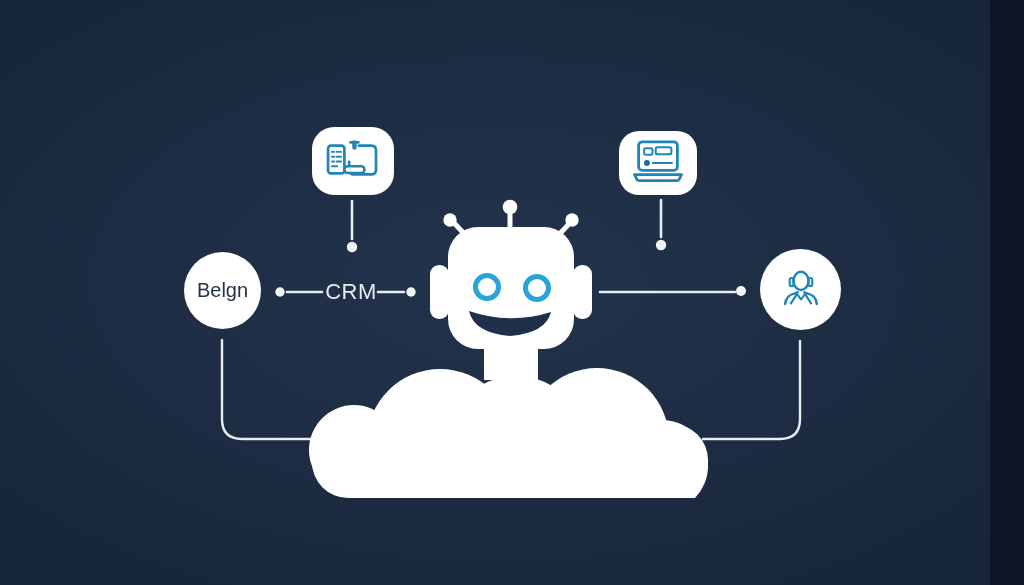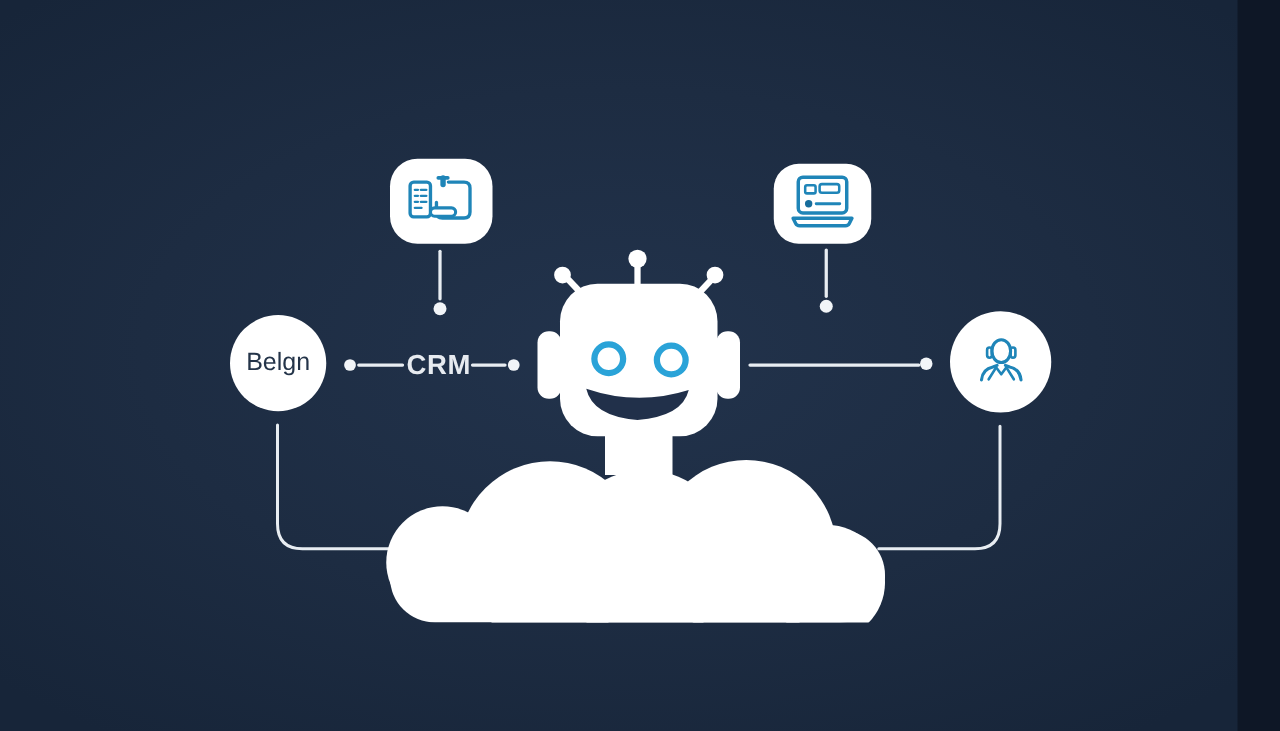--- a/index.html
+++ b/index.html
@@ -12,21 +12,21 @@
   .stage svg.layer{position:absolute;left:0;top:0;z-index:1;}
   .node-card{
     position:absolute;background:#ffffff;z-index:2;
     display:flex;align-items:center;justify-content:center;
     box-shadow:0 0 0 0 transparent;
   }
   .rounded-card{border-radius:22px;}
   .circle-node{border-radius:50%;}
   .label{position:absolute;z-index:3;display:flex;align-items:center;justify-content:center;}
   .label-dark{color:#243449;font-weight:500;}
-  .label-light{color:#e7ebf0;font-weight:700;letter-spacing:0.5px;}
+  .label-light{color:#e7ebf0;font-weight:400;letter-spacing:0.5px;}
   .crm-label{left:322px;top:278px;width:58px;height:28px;font-size:22px;}
   .cloud-label{left:415px;top:421px;width:190px;height:32px;font-size:27px;letter-spacing:0.5px;}
   .belgn-label{width:100%;height:100%;font-size:20px;}
 </style>
 </head>
 <body>
 
 <div class="stage">
 
   <svg class="layer" width="1024" height="585" viewBox="0 0 1024 585">

